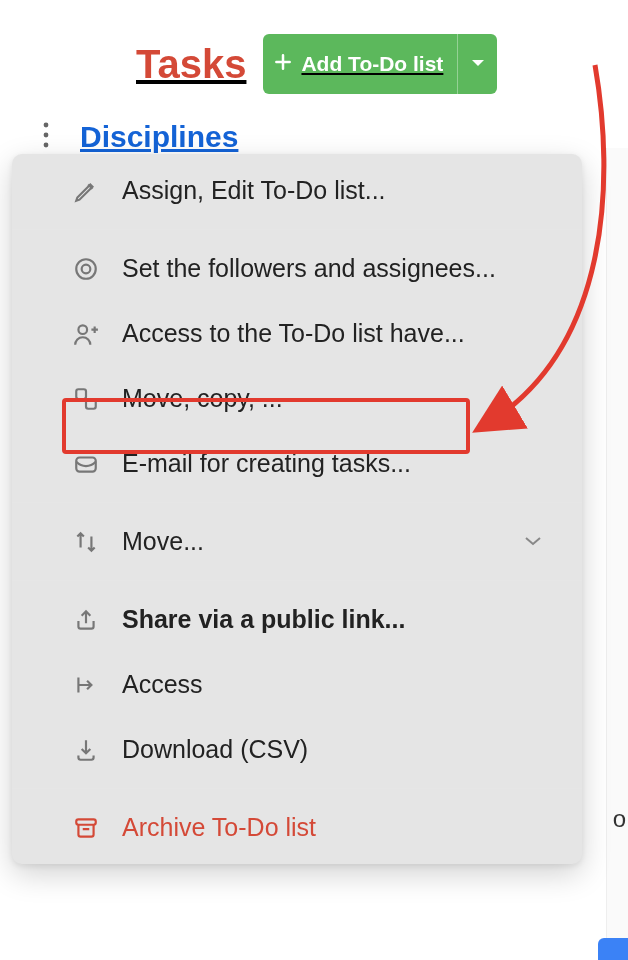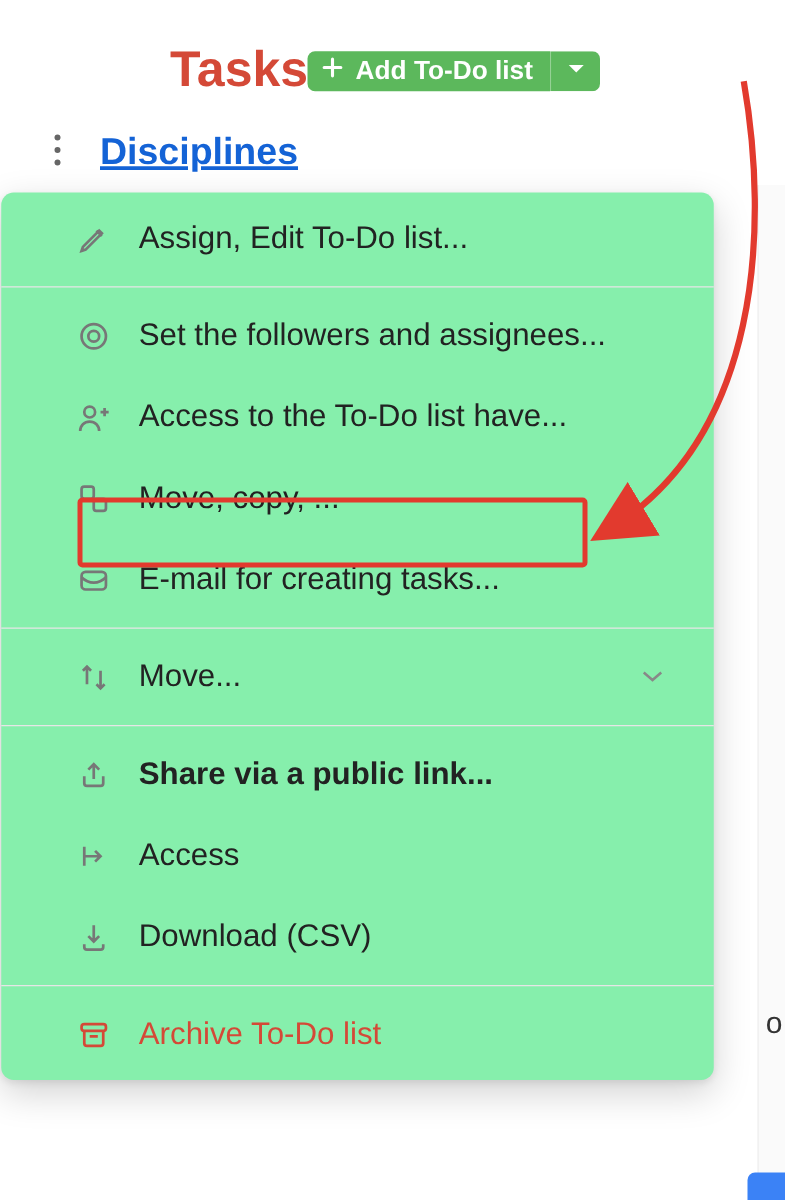--- a/index.html
+++ b/index.html
@@ -7,31 +7,32 @@
     font-family: -apple-system, BlinkMacSystemFont, "Segoe UI", Helvetica, Arial, sans-serif;
     background: #fff;
     width: 628px;
     height: 960px;
     position: relative;
     overflow: hidden;
   }
   .header {
     display: flex;
     align-items: center;
-    gap: 0;
+    gap: 17px;
     padding: 34px 0 0 136px;
+    text-decoration: underline;
   }
   .tasks-title {
     font-size: 40px;
     font-weight: 600;
     color: #d44937;
   }
   .add-btn-group {
     display: flex;
-    height: 32px;
+    height: 60px;
   }
   .add-btn {
     background: #5cb85c;
     color: #fff;
     border: none;
     border-radius: 6px 0 0 6px;
     padding: 0 14px 0 10px;
     display: flex;
     align-items: center;
     gap: 8px;
@@ -65,24 +66,24 @@
     display:flex;
   }
   .list-name {
     color: #1463d6;
     font-size: 30px;
     font-weight: 700;
   }
 
   .menu {
     position: absolute;
-    left: 1px;
+    left: 12px;
     top: 154px;
     width: 570px;
-    background: #86efac;
+    background: #e5e5e5;
     border-radius: 10px;
     box-shadow: 0 2px 6px rgba(0,0,0,0.08), 0 10px 30px rgba(0,0,0,0.18);
     padding: 4px 0;
   }
   .menu-item {
     display: flex;
     align-items: center;
     gap: 22px;
     padding: 18px 28px 18px 60px;
     position: relative;

